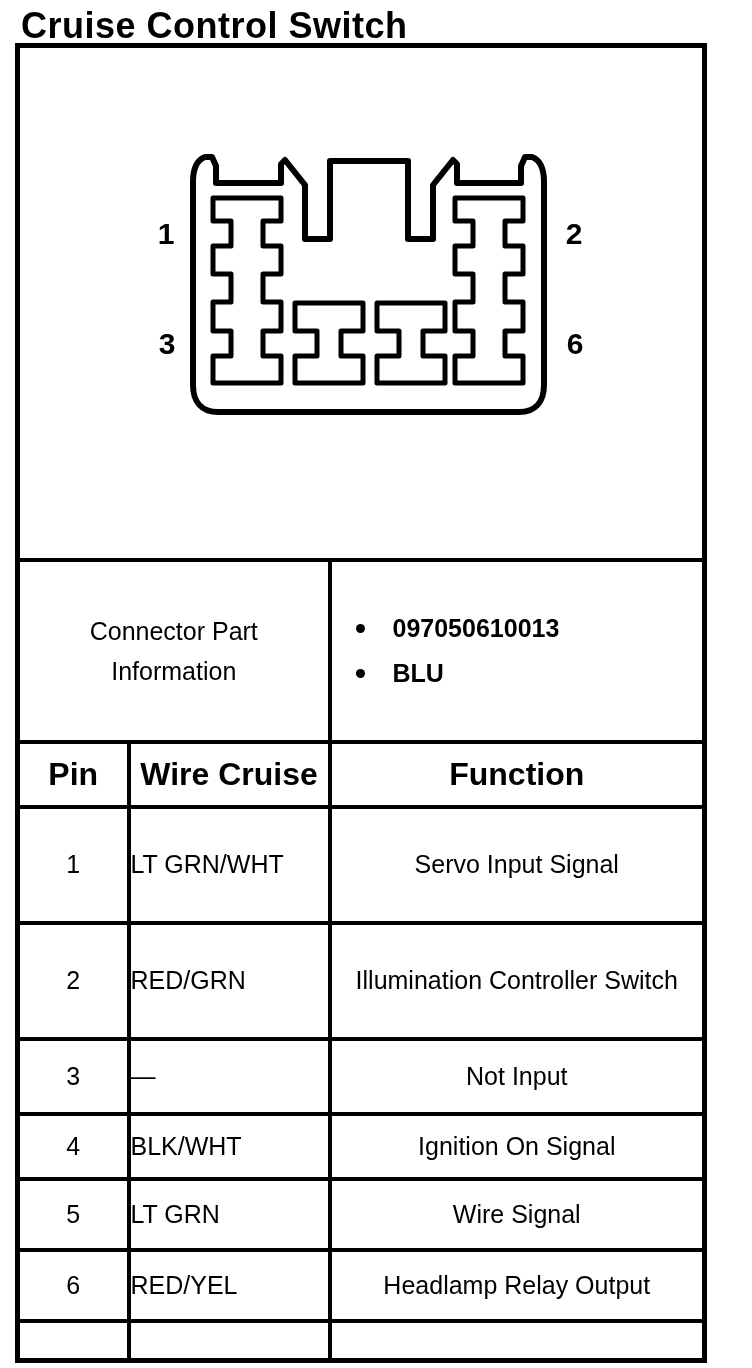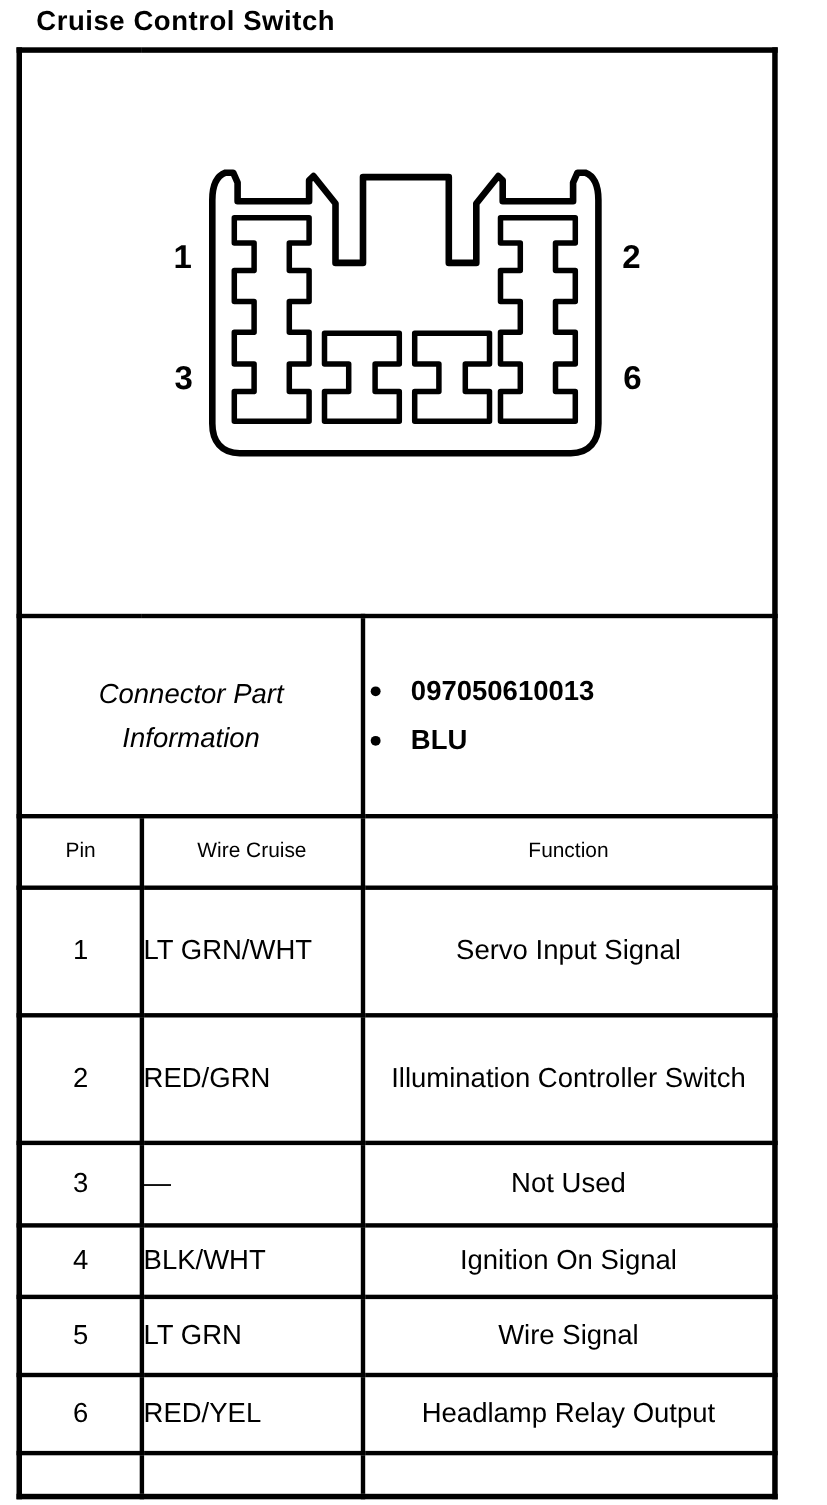--- a/index.html
+++ b/index.html
@@ -8,24 +8,24 @@
     position: relative;
     width: 752px;
     height: 1368px;
     overflow: hidden;
     background: #ffffff;
     color: #000000;
     font-family: "Liberation Sans", sans-serif;
   }
   .title {
     position: absolute;
-    left: 33px;
+    left: 21px;
     top: 5px;
     margin: 0;
-    font-size: 25px;
+    font-size: 36px;
     font-weight: bold;
     letter-spacing: 0.5px;
     white-space: nowrap;
   }
   table.pinout {
     position: absolute;
     left: 15px;
     top: 43px;
     width: 687px;
     border-collapse: collapse;
@@ -41,33 +41,33 @@
     color: #000;
   }
   td.diagram-cell { height: 514px; }
   td.partinfo-cell {
     height: 182px;
     text-align: center;
     font-weight: bold;
     font-size: 25px;
     line-height: 40px;
   }
-  td.partinfo-cell .wrap { width: 210px; margin: 0 auto; font-style: italic; }
+  td.partinfo-cell .wrap { width: 210px; margin: 0 auto; }
   td.bullets-cell { vertical-align: top; padding: 16px 0 0 20px; }
-  .bullet-item { display: flex; align-items: flex-start; line-height: 45px; }
+  .bullet-item { display: flex; align-items: flex-start; line-height: 45px; margin-left: 19px; }
   .bullet-dot {
     width: 9px; height: 9px; border-radius: 50%;
     background: #000; flex: 0 0 9px;
     margin: 18px 28px 0 5px;
   }
   .bullet-text { font-weight: bold; font-size: 25px; }
   tr.header-row th {
     height: 65px;
-    font-weight: normal;
-    font-size: 19px;
+    font-weight: bold;
+    font-size: 32px;
     text-align: center;
   }
   td.c-pin  { text-align: center; }
   td.c-wire { padding: 0 38px; line-height: 45px; }
   td.c-func { text-align: center; padding: 0 14px 0 15px; line-height: 45px; }
   tr.stub-row td { height: 40px; }
   svg.connector {
     position: absolute;
     left: 150px;
     top: 140px;
@@ -122,21 +122,21 @@
       <td class="c-func">Servo Input Signal</td>
     </tr>
     <tr style="height:116px">
       <td class="c-pin">2</td>
       <td class="c-wire">RED/GRN</td>
       <td class="c-func">Illumination Controller Switch</td>
     </tr>
     <tr style="height:75px">
       <td class="c-pin">3</td>
       <td class="c-wire">—</td>
-      <td class="c-func">Not Used</td>
+      <td class="c-func">Not Input</td>
     </tr>
     <tr style="height:65px">
       <td class="c-pin">4</td>
       <td class="c-wire">BLK/WHT</td>
       <td class="c-func">Ignition On Signal</td>
     </tr>
     <tr style="height:71px">
       <td class="c-pin">5</td>
       <td class="c-wire">LT GRN</td>
       <td class="c-func">Wire Signal</td>

